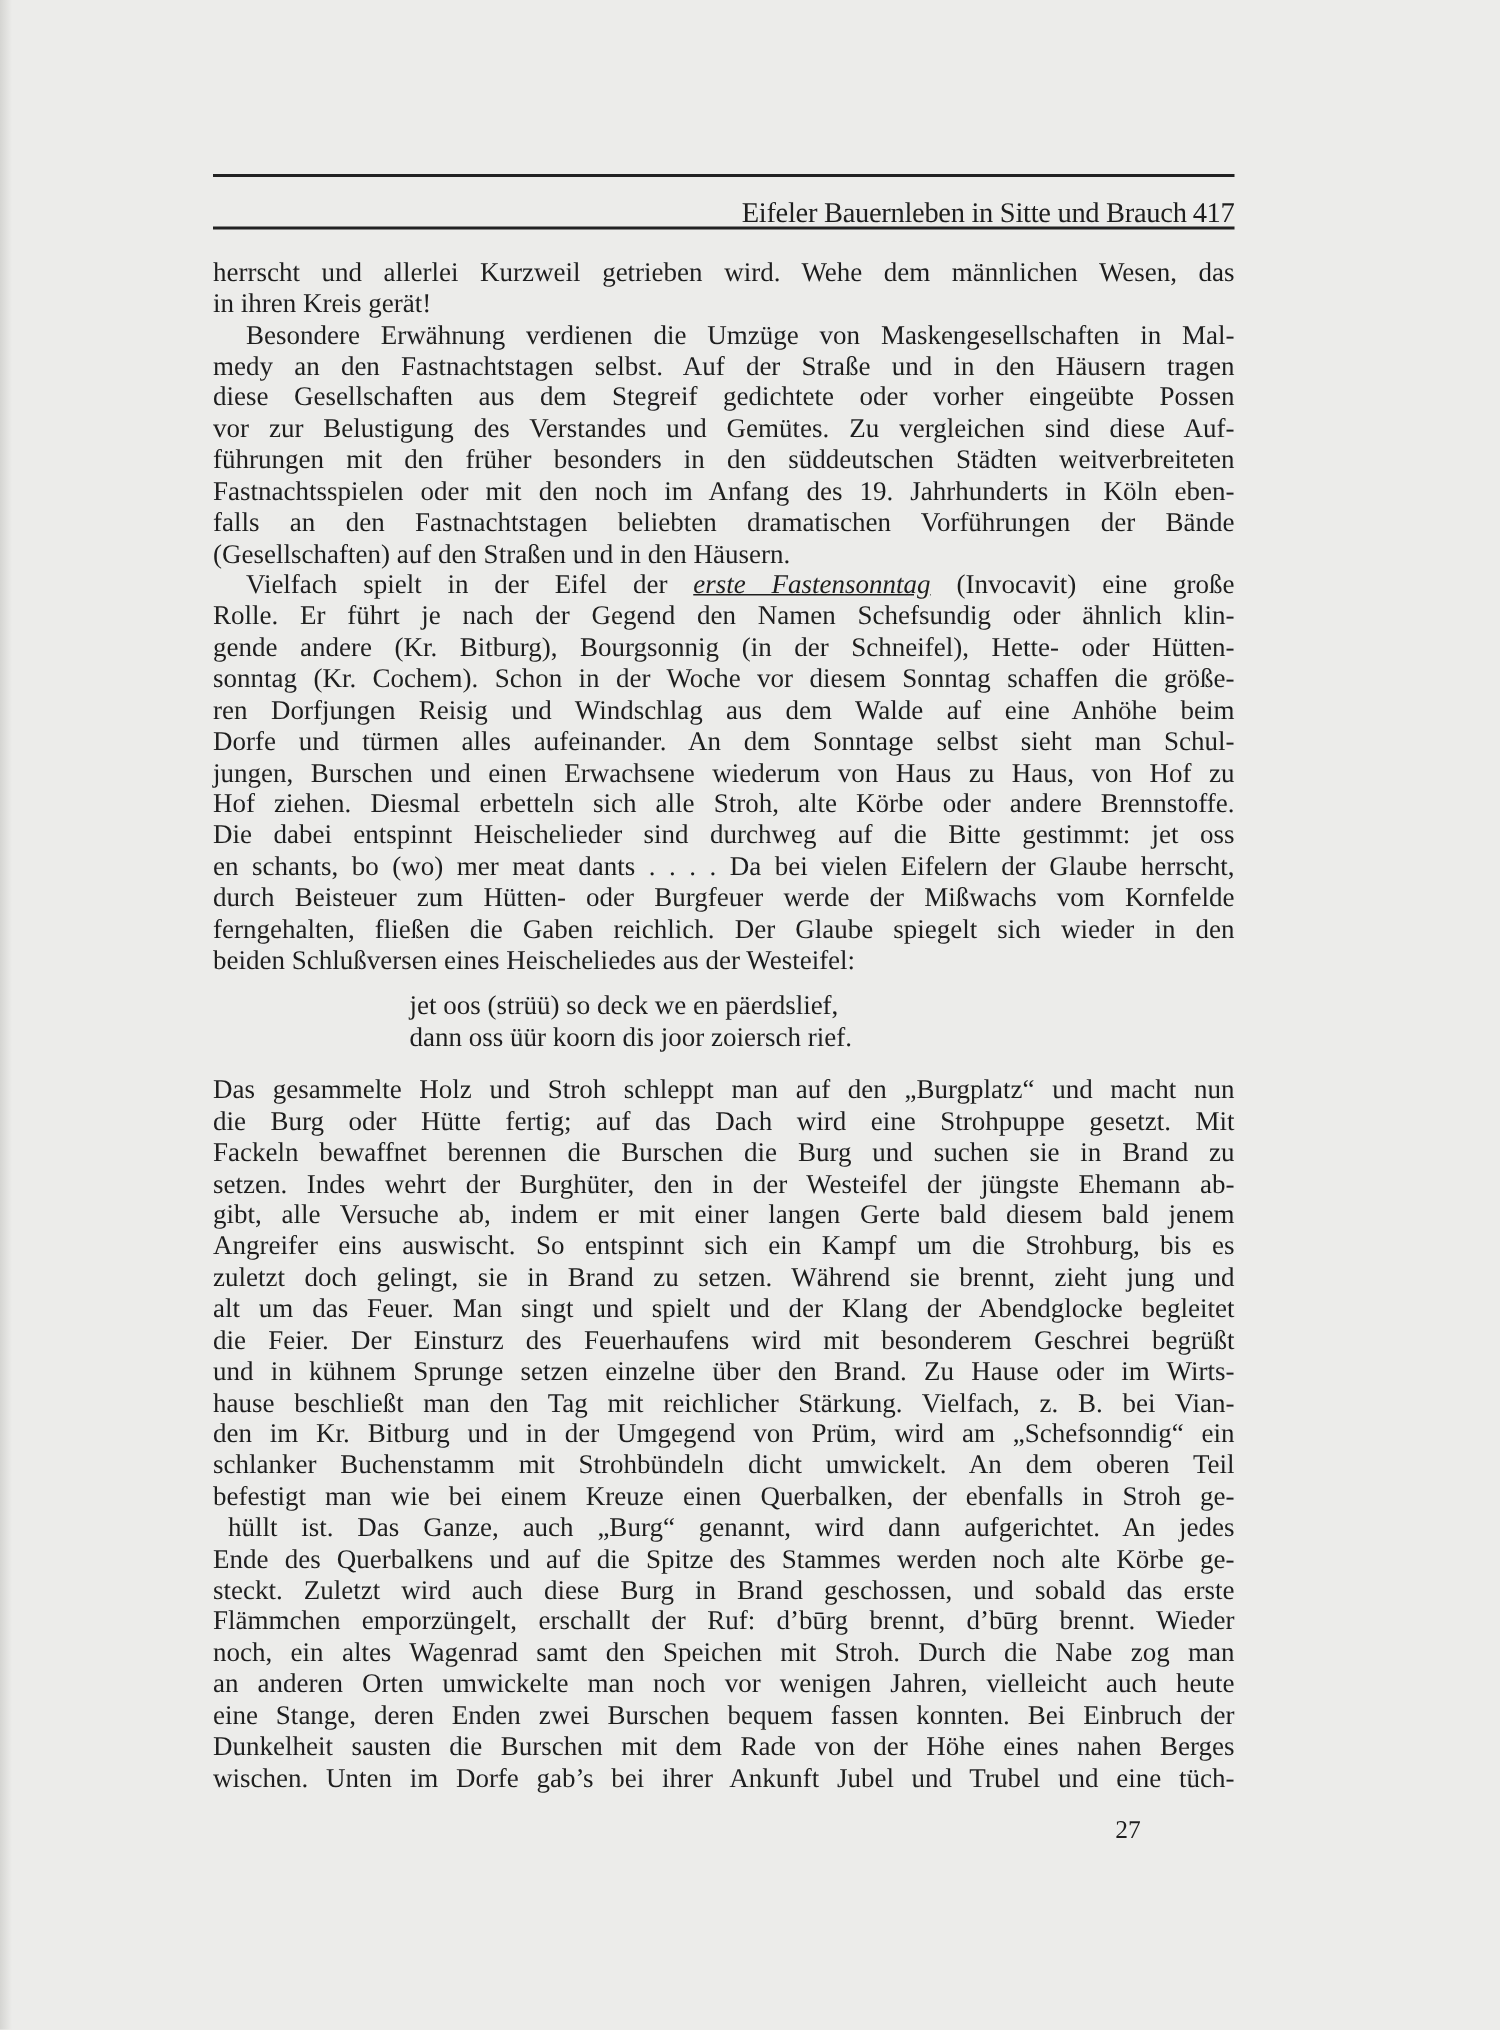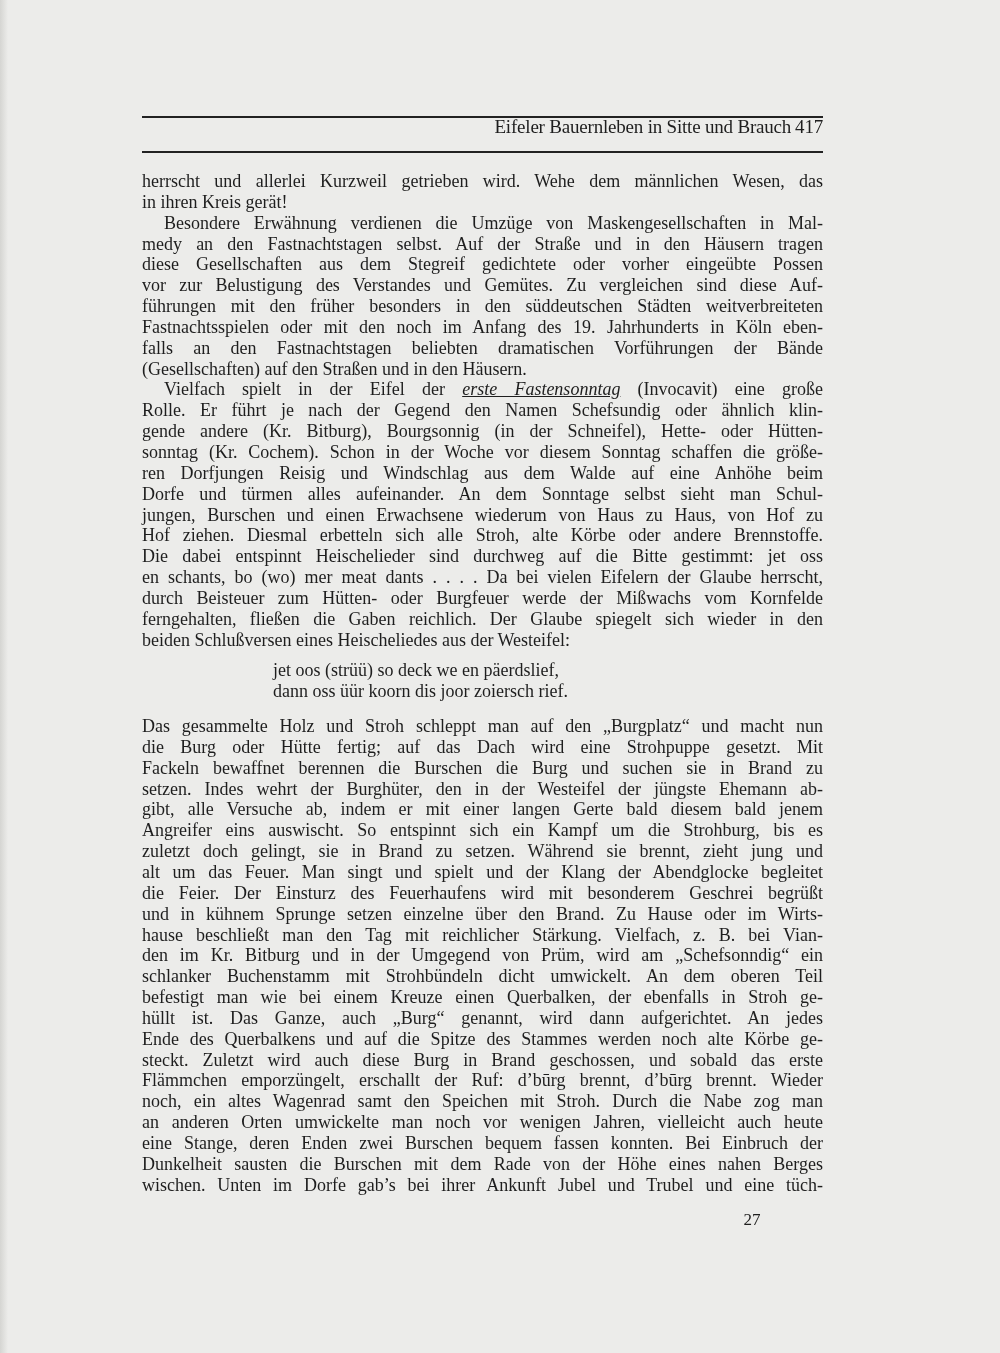--- a/index.html
+++ b/index.html
@@ -11,21 +11,21 @@
     color: #1e1e1e;
   }
   .page-edge {
     position: absolute; left: 0; top: 0; width: 8px; height: 1353px;
     background: linear-gradient(to right, #d5d5d2, #ececea);
   }
   .rule { position: absolute; left: 142px; width: 681px; height: 2px; background: #222; }
   .rule.top { top: 116px; }
   .rule.bottom { top: 151px; }
   .header {
-    position: absolute; top: 116px; left: 142px; width: 681px;
+    position: absolute; top: 132px; left: 142px; width: 681px;
     display: flex; justify-content: flex-end; align-items: baseline;
     font-size: 19px; letter-spacing: -0.2px;
   }
   .header .page-num { margin-left: 4px; }
   .body-text {
     position: absolute; left: 142px; top: 171px; width: 681px;
     font-size: 18px; line-height: 20.85px;
     font-stretch: condensed;
   }
   .line {
@@ -93,21 +93,21 @@
     <span class="line" style="display: block;">gibt, alle Versuche ab, indem er mit einer langen Gerte bald diesem bald jenem</span>
     <span class="line" style="display: block;">Angreifer eins auswischt.  So entspinnt sich ein Kampf um die Strohburg, bis es</span>
     <span class="line" style="display: block;">zuletzt doch gelingt, sie in Brand zu setzen.  Während sie brennt, zieht jung und</span>
     <span class="line" style="display: block;">alt um das Feuer.  Man singt und spielt und der Klang der Abendglocke begleitet</span>
     <span class="line" style="display: block;">die Feier.  Der Einsturz des Feuerhaufens wird mit besonderem Geschrei begrüßt</span>
     <span class="line" style="display: block;">und in kühnem Sprunge setzen einzelne über den Brand.  Zu Hause oder im Wirts-</span>
     <span class="line" style="display: block;">hause beschließt man den Tag mit reichlicher Stärkung.  Vielfach, z. B. bei Vian-</span>
     <span class="line" style="display: block;">den im Kr. Bitburg und in der Umgegend von Prüm, wird am „Schefsonndig“ ein</span>
     <span class="line" style="display: block;">schlanker Buchenstamm mit Strohbündeln dicht umwickelt.  An dem oberen Teil</span>
     <span class="line" style="display: block;">befestigt man wie bei einem Kreuze einen Querbalken, der ebenfalls in Stroh ge-</span>
-    <span class="line" style="display: block;">hüllt ist.  Das Ganze, auch „Burg“ genannt, wird dann aufgerichtet.  An jedes</span>
+    <span class="line" style="display: block; margin-left: 10px;">hüllt ist.  Das Ganze, auch „Burg“ genannt, wird dann aufgerichtet.  An jedes</span>
     <span class="line" style="display: block;">Ende des Querbalkens und auf die Spitze des Stammes werden noch alte Körbe ge-</span>
     <span class="line" style="display: block;">steckt.  Zuletzt wird auch diese Burg in Brand geschossen, und sobald das erste</span>
     <span class="line" style="display: block;">Flämmchen emporzüngelt, erschallt der Ruf: d’būrg brennt, d’būrg brennt.  Wieder</span>
     <span class="line" style="display: block;">noch, ein altes Wagenrad samt den Speichen mit Stroh.  Durch die Nabe zog man</span>
     <span class="line" style="display: block;">an anderen Orten umwickelte man noch vor wenigen Jahren, vielleicht auch heute</span>
     <span class="line" style="display: block;">eine Stange, deren Enden zwei Burschen bequem fassen konnten.  Bei Einbruch der</span>
     <span class="line" style="display: block;">Dunkelheit sausten die Burschen mit dem Rade von der Höhe eines nahen Berges</span>
     <span class="line" style="display: block;">wischen.  Unten im Dorfe gab’s bei ihrer Ankunft Jubel und Trubel und eine tüch-</span>
   </div>
 

